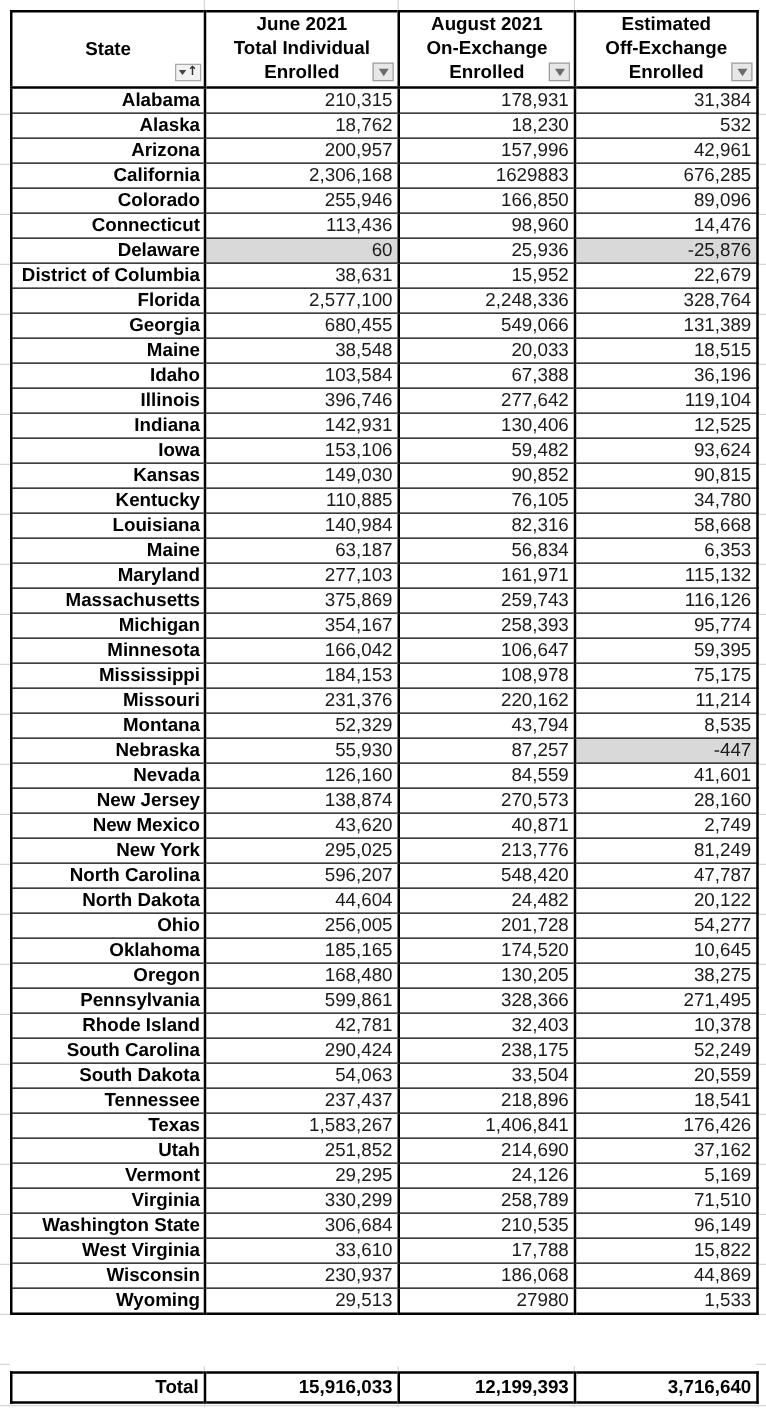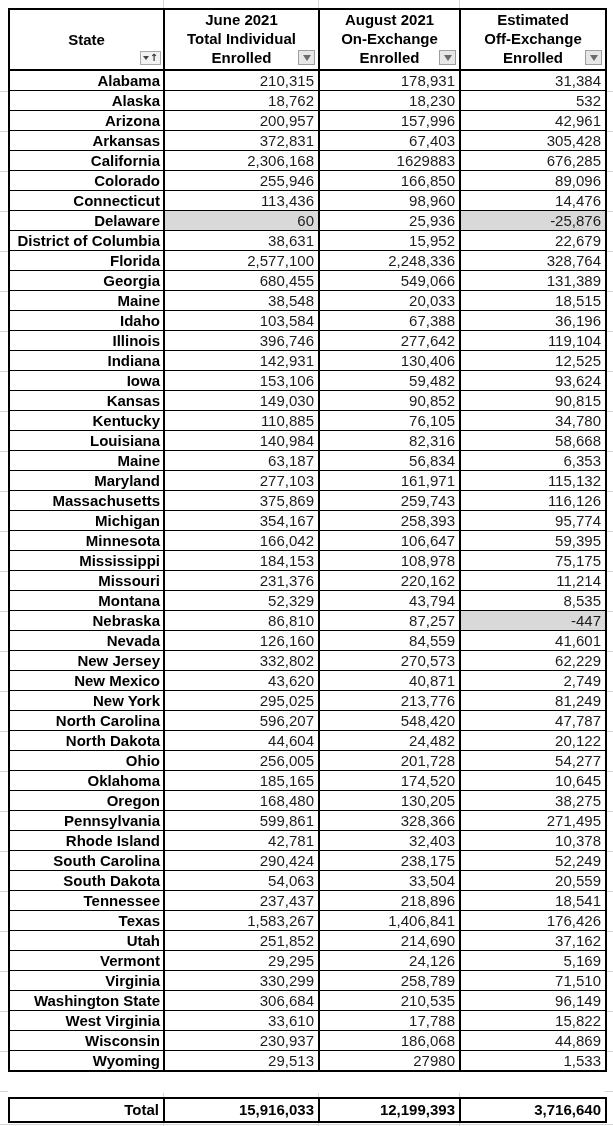--- a/index.html
+++ b/index.html
@@ -172,26 +172,20 @@
       <td class="c-num">18,230</td>
       <td class="c-num">532</td>
     </tr>
         <tr>
       <td class="c-state">Arizona</td>
       <td class="c-num">200,957</td>
       <td class="c-num">157,996</td>
       <td class="c-num">42,961</td>
     </tr>
         <tr>
-      <td class="c-state">Arkansas</td>
-      <td class="c-num">372,831</td>
-      <td class="c-num">67,403</td>
-      <td class="c-num">305,428</td>
-    </tr>
-        <tr>
       <td class="c-state">California</td>
       <td class="c-num">2,306,168</td>
       <td class="c-num">1629883</td>
       <td class="c-num">676,285</td>
     </tr>
         <tr>
       <td class="c-state">Colorado</td>
       <td class="c-num">255,946</td>
       <td class="c-num">166,850</td>
       <td class="c-num">89,096</td>
@@ -317,35 +311,35 @@
       <td class="c-num">11,214</td>
     </tr>
         <tr>
       <td class="c-state">Montana</td>
       <td class="c-num">52,329</td>
       <td class="c-num">43,794</td>
       <td class="c-num">8,535</td>
     </tr>
         <tr>
       <td class="c-state">Nebraska</td>
-      <td class="c-num">86,810</td>
+      <td class="c-num">55,930</td>
       <td class="c-num">87,257</td>
       <td class="c-num hl">-447</td>
     </tr>
         <tr>
       <td class="c-state">Nevada</td>
       <td class="c-num">126,160</td>
       <td class="c-num">84,559</td>
       <td class="c-num">41,601</td>
     </tr>
         <tr>
       <td class="c-state">New Jersey</td>
-      <td class="c-num">332,802</td>
+      <td class="c-num">138,874</td>
       <td class="c-num">270,573</td>
-      <td class="c-num">62,229</td>
+      <td class="c-num">28,160</td>
     </tr>
         <tr>
       <td class="c-state">New Mexico</td>
       <td class="c-num">43,620</td>
       <td class="c-num">40,871</td>
       <td class="c-num">2,749</td>
     </tr>
         <tr>
       <td class="c-state">New York</td>
       <td class="c-num">295,025</td>

